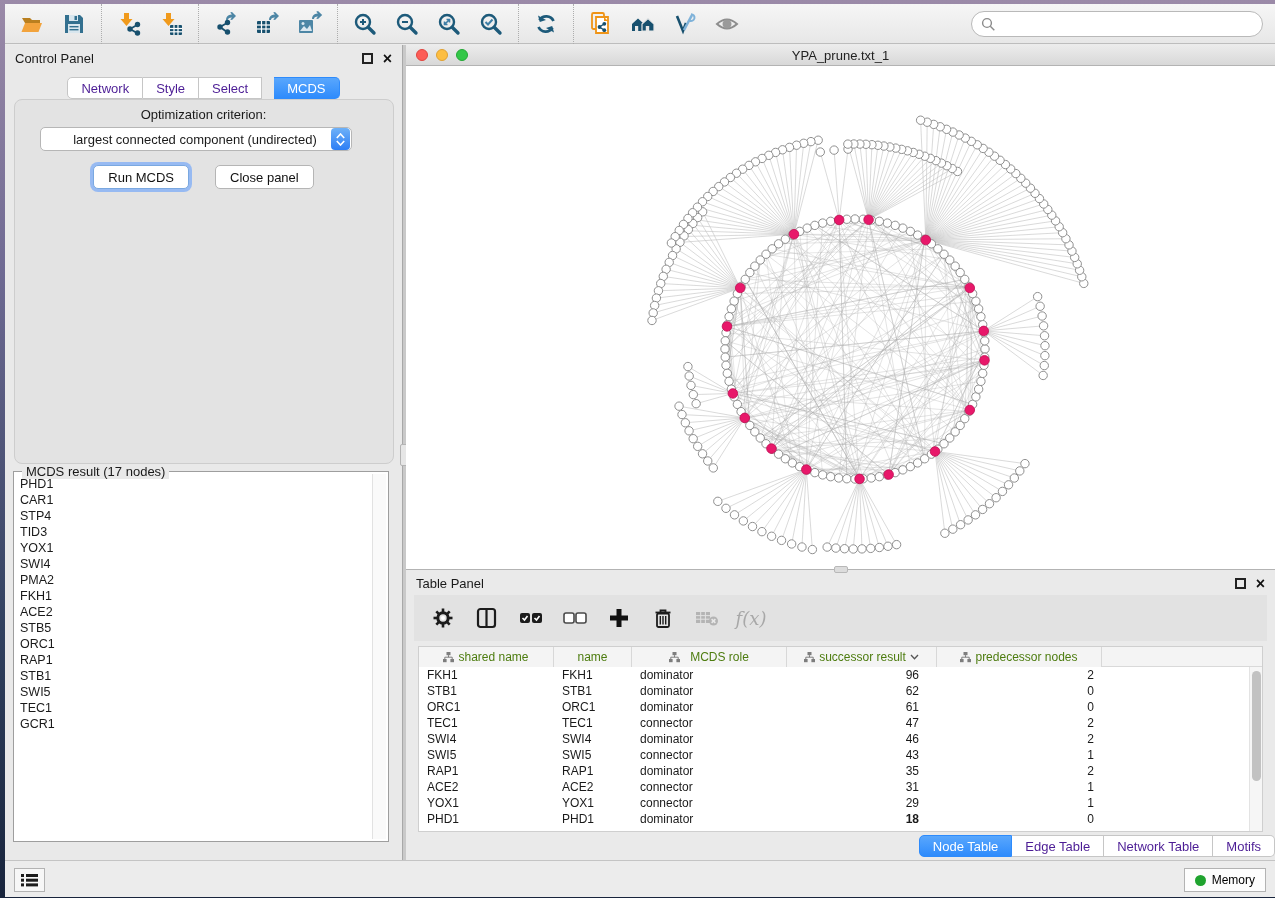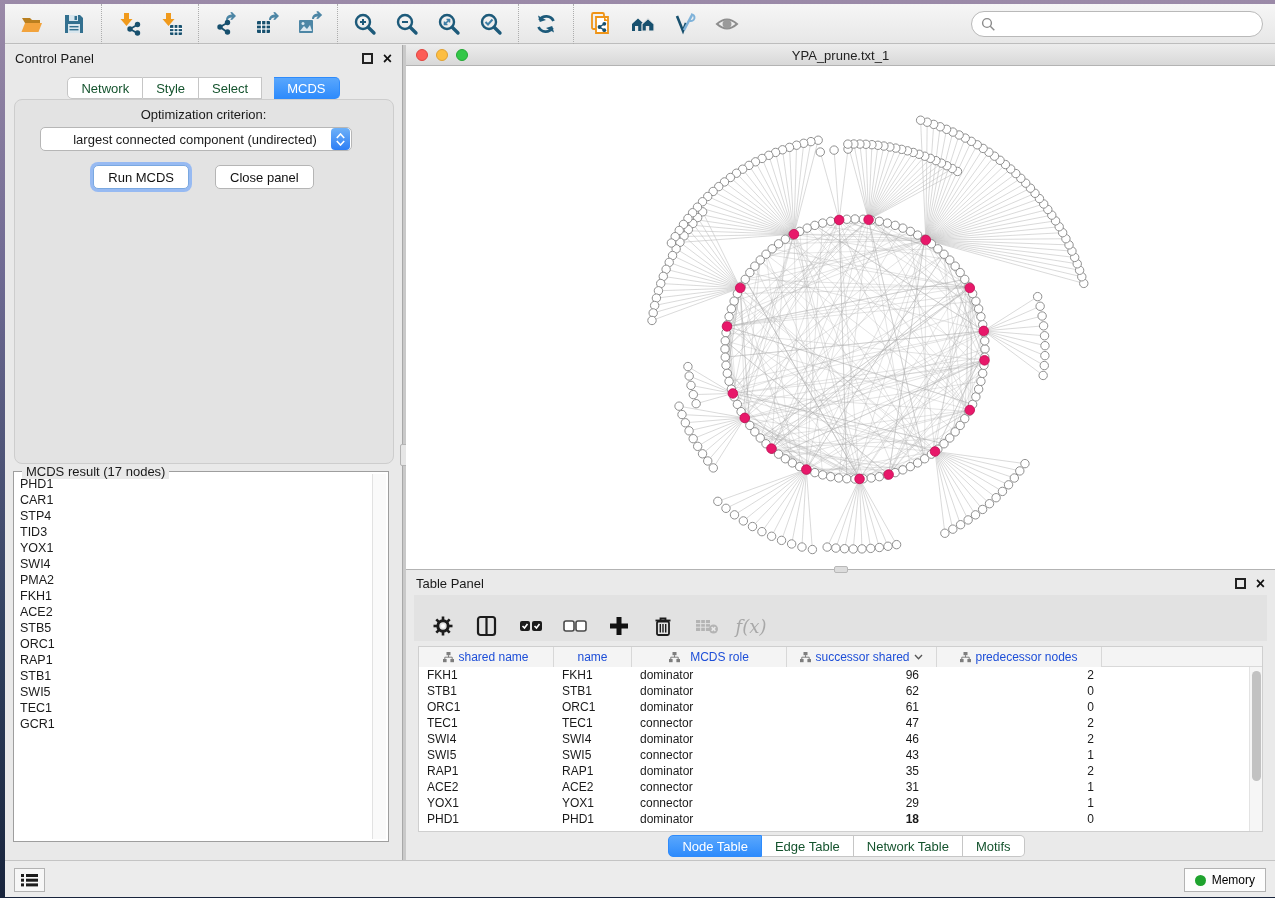--- a/index.html
+++ b/index.html
@@ -25,21 +25,21 @@
 
   
   .control-panel { position:absolute; left:0; top:41px; width:398px; height:815px;
     background:#e9e9e9; border-right:1px solid #a8a8a8; }
   .panel-titlebar { height:26px; display:flex; align-items:center; padding:0 10px; }
   .panel-title { font-size:13px; color:#1a1a1a; flex:1; }
   .float-btn { width:11px; height:11px; border:2px solid #222; margin-right:10px; background:transparent; }
   .close-btn { font-size:16px; font-weight:bold; color:#111; line-height:11px; background:none; border:none; }
   .seg { display:flex; }
   .seg .seg-btn { background:#fff; border:1px solid #c6c6c6; border-left:none; height:22px;
-    padding:0 13px; font:13px "Liberation Sans",sans-serif; color:#14532d; }
+    padding:0 13px; font:13px "Liberation Sans",sans-serif; color:#4c1d95; }
   .seg .seg-btn:first-child { border-left:1px solid #c6c6c6; border-radius:5px 0 0 5px; }
   .seg .seg-btn:last-child { border-radius:0 5px 5px 0; }
   .seg .seg-btn.active { background:linear-gradient(#59a7fd,#2e8bfc); border-color:#2e8bfc; color:#fff;margin-left:12px; }
   .cp-tabs { position:absolute; left:0; top:32px; width:100%; display:flex; justify-content:center; z-index:2; }
   .cp-body { position:absolute; left:9px; top:54px; width:380px; height:365px;
     background:#e3e3e3; border:1px solid #cdcdcd; border-radius:8px; }
   .opt-label { position:absolute; top:62px; width:100%; text-align:center; font-size:13px; }
   .dropdown { position:absolute; left:35px; top:82px; width:312px; height:24px; background:#fff;
     border:1px solid #b6b6b6; border-radius:5px; display:flex; align-items:center; }
   .dropdown .dd-text { flex:1; text-align:center; font-size:13px; padding-left:18px; }
@@ -75,34 +75,34 @@
   .light.red { background:#fc5d57; border:1px solid #e1443e; }
   .light.yellow { background:#fdbe41; border:1px solid #e0a131; }
   .light.green { background:#33c748; border:1px solid #23a835; }
   .net-title { width:100%; text-align:center; font-size:13px; color:#222; }
   .net-canvas { position:absolute; left:0; top:21px; width:869px; height:503px; background:#fff; }
 
   
   .table-panel { position:absolute; left:401px; top:565px; width:869px; height:291px;
     background:#eaeaea; border-top:1px solid #b3b3b3; }
   .tp-toolbar { position:absolute; left:8px; right:8px; top:25px; height:46px; background:#e2e2e2;
-    display:flex; align-items:flex-end; gap:14px; padding-left:14px; }
+    display:flex; align-items:center; gap:14px; padding-left:14px; }
   .tp-btn { width:30px; height:30px; display:flex; align-items:center; justify-content:center; background:none; border:none; }
   .fx { font-family:"DejaVu Serif",serif; font-style:italic; font-size:18px; color:#a8a8a8; }
   .table-box { position:absolute; left:12px; right:12px; top:76px; bottom:28px; background:#fff;
     border:1px solid #cfcfcf; overflow:hidden; }
   .thead { display:flex; height:20px; background:#f4f4f4; border-bottom:1px solid #d9d9d9; }
-  .th { display:flex; align-items:center; justify-content:center; gap:4px; font-size:12px; color:#1d4ed8;
+  .th { display:flex; align-items:center; justify-content:center; gap:4px; font-size:12px; color:#4d7c0f;
     border-right:1px solid #d8d8d8; background:#f4f4f4; height:20px; }
   .trows .trow { display:flex; height:16px; font-size:12px; align-items:center; }
   .td { padding:0 8px; white-space:nowrap; overflow:hidden; }
   .num { text-align:right; }
   .tscroll { position:absolute; right:0; top:20px; bottom:0; width:13px; background:#f6f6f6; border-left:1px solid #e3e3e3; }
   .tthumb { position:absolute; left:2px; top:4px; width:9px; height:110px; background:#c2c2c2; border-radius:5px; }
-  .tp-tabs { position:absolute; left:0; bottom:3px; width:100%; display:flex; justify-content:center; }
+  .tp-tabs { position:absolute; left:0; bottom:3px; width:100%; display:flex; justify-content:flex-end; }
 
   
   .status-bar { position:absolute; left:0; bottom:0; width:100%; height:37px; background:#ececec;
     border-top:1px solid #c4c4c4; }
   .list-btn { position:absolute; left:9px; top:7px; width:31px; height:24px; background:#f7f7f7;
     border:1px solid #b3b3b3; display:flex; align-items:center; justify-content:center; }
   .memory-btn { position:absolute; right:9px; top:7px; height:24px; padding:0 10px; background:#fdfdfd;
     border:1px solid #b3b3b3; display:flex; align-items:center; gap:6px; font-size:12px; }
   .mem-dot { width:11px; height:11px; border-radius:50%; background:#1fa32e; }
 </style>
@@ -1157,21 +1157,21 @@
           </div>
           <div class="th" style="width: 150px;">
             <svg width="11" height="11" viewBox="0 0 11 11">
               <g fill="#7d7d7d">
                 <rect x="3.5" y="0" width="4" height="3.2"></rect>
                 <rect x="0" y="7" width="3.6" height="3.2"></rect>
                 <rect x="7.4" y="7" width="3.6" height="3.2"></rect>
               </g>
               <path d="M5.5 3.2 v2 M1.8 7 v-1.8 h7.4 V7" stroke="#7d7d7d" fill="none"></path>
             </svg>
-            <span>successor shared</span>
+            <span>successor result</span>
             <svg width="9" height="6" viewBox="0 0 9 6">
               <path d="M1 1 L4.5 4.8 L8 1" fill="none" stroke="#555" stroke-width="1.3"></path>
             </svg>
           </div>
           <div class="th" style="width: 165px;">
             <svg width="11" height="11" viewBox="0 0 11 11">
               <g fill="#7d7d7d">
                 <rect x="3.5" y="0" width="4" height="3.2"></rect>
                 <rect x="0" y="7" width="3.6" height="3.2"></rect>
                 <rect x="7.4" y="7" width="3.6" height="3.2"></rect>

